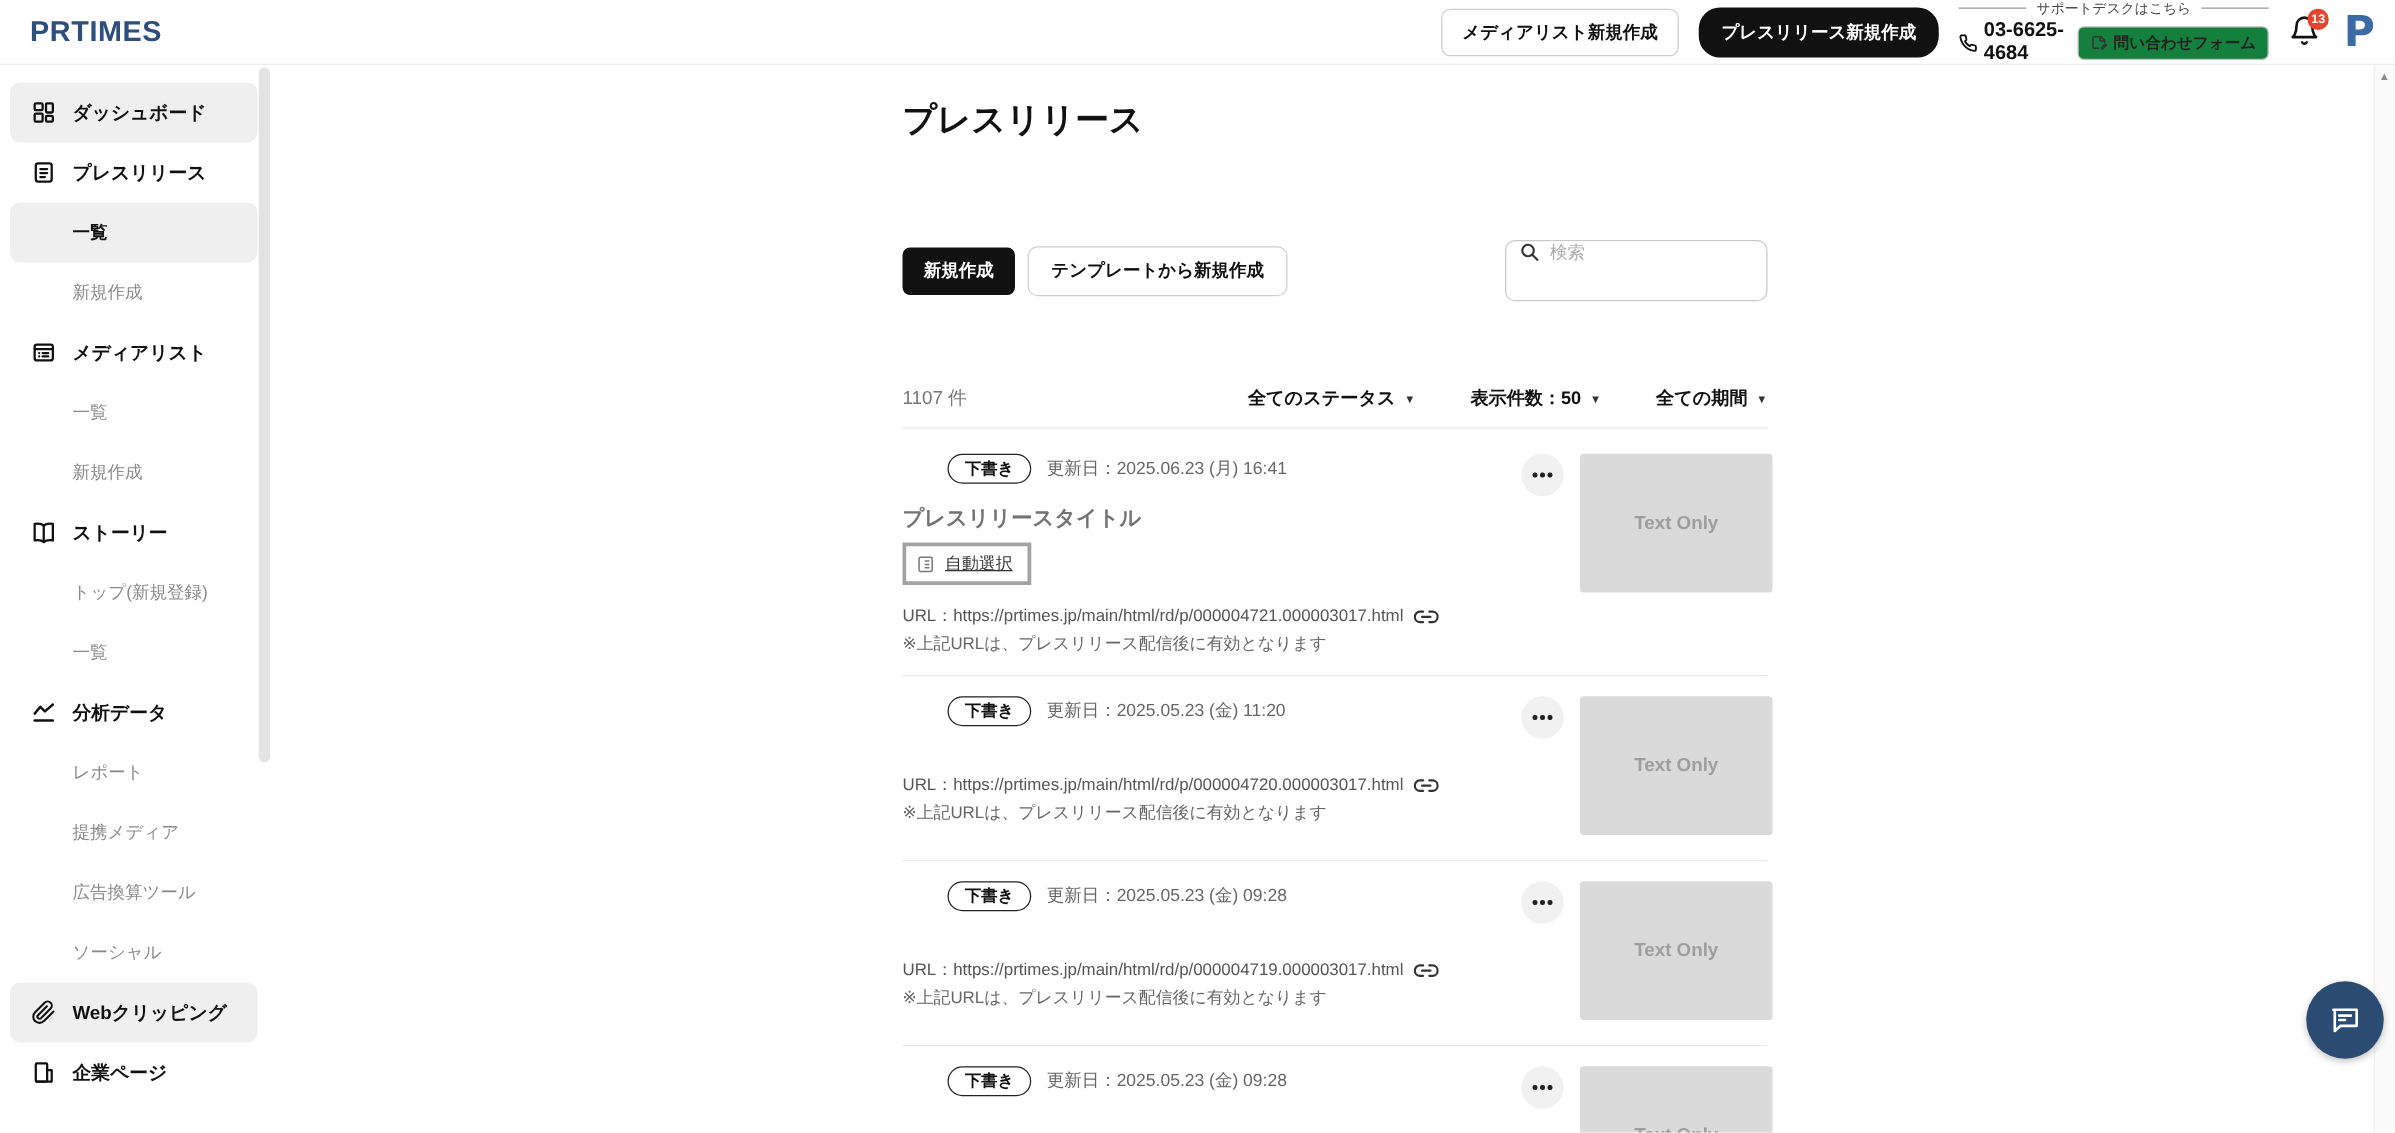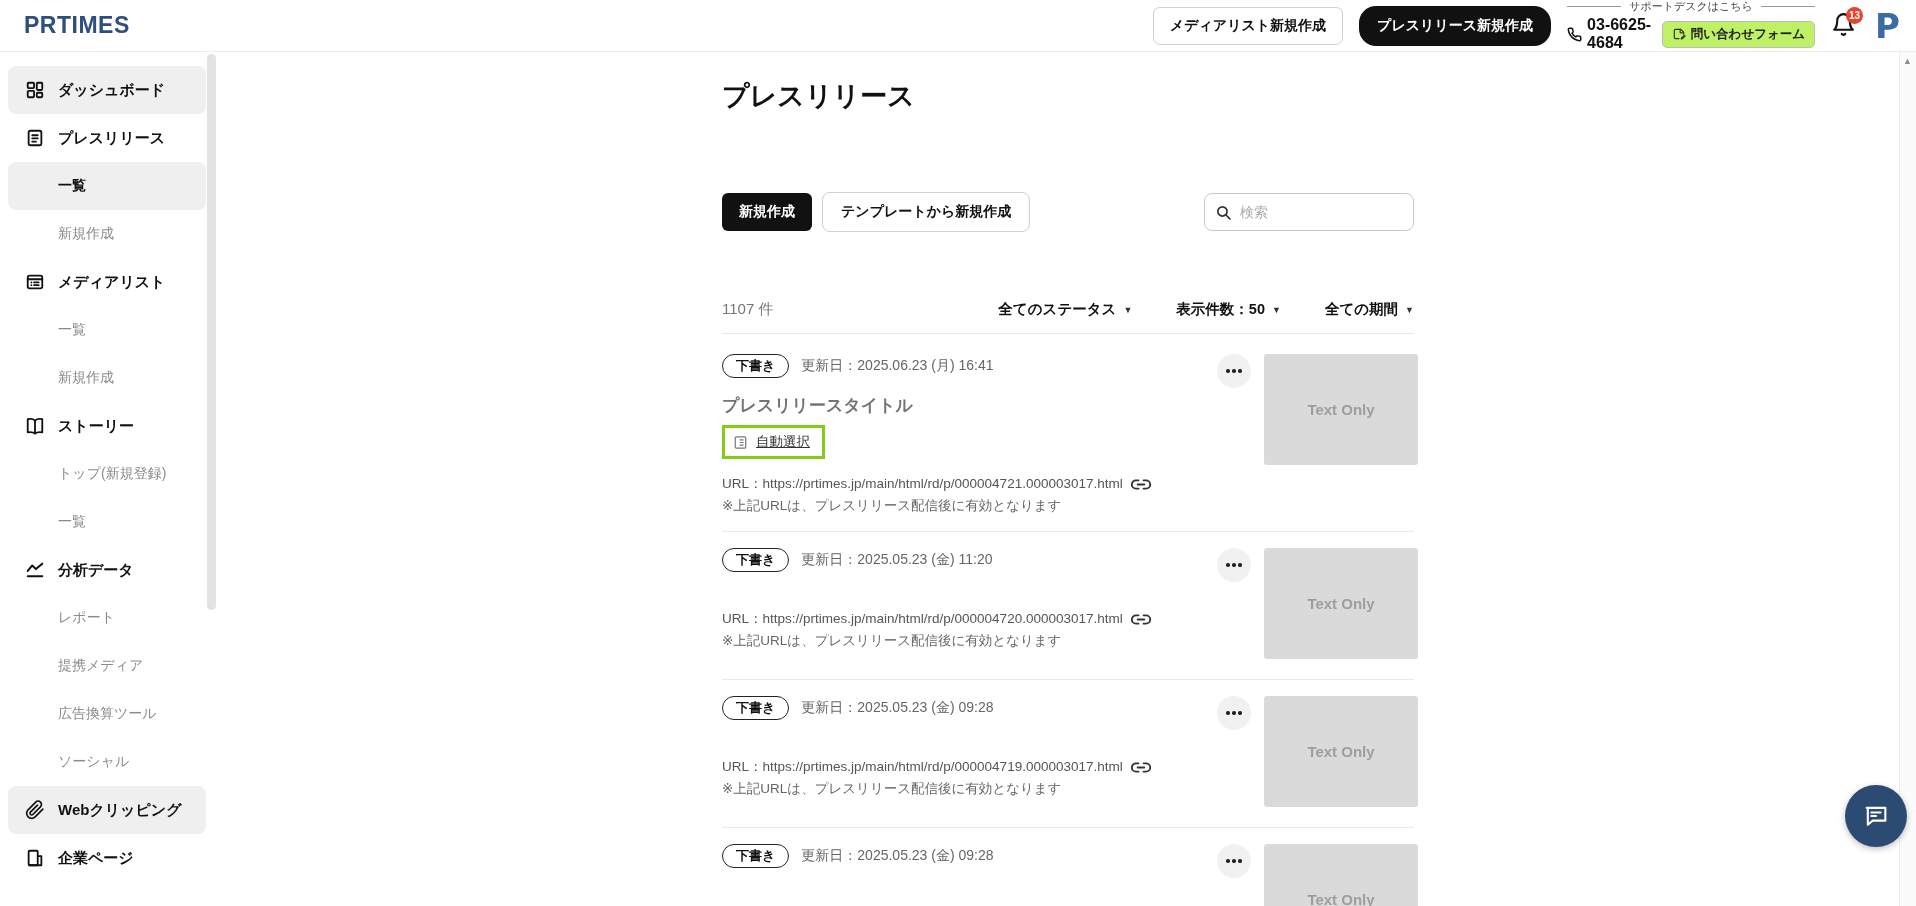--- a/index.html
+++ b/index.html
@@ -13,21 +13,21 @@
   .header-right { margin-left:auto; display:flex; align-items:center; gap:16px; }
   .btn { border:none; cursor:pointer; font-family:inherit; white-space:nowrap; }
   .btn-outline { background:#fff; border:1px solid #cfcfcf; border-radius:7px; padding:9px 16px;
     font-size:14px; font-weight:700; color:#111; }
   .btn-black { background:#111; color:#fff; border-radius:17px; padding:11px 18px; font-size:14px; font-weight:700; }
   .support { display:flex; flex-direction:column; gap:2px; width:248px; }
   .support-top { display:flex; align-items:center; gap:8px; font-size:11px; color:#444; white-space:nowrap; }
   .support-top::before,.support-top::after { content:""; flex:1; height:1px; background:#999; }
   .support-bottom { display:flex; align-items:center; gap:10px; }
   .phone { display:flex; align-items:center; gap:5px; font-size:16px; font-weight:800; color:#111; }
-  .btn-contact { background:#bef264; border:1px solid #bdbdbd; border-radius:5px; padding:4px 9px;
+  .btn-contact { background:#15803d; border:1px solid #bdbdbd; border-radius:5px; padding:4px 9px;
     font-size:12.5px; font-weight:600; color:#222; display:flex; align-items:center; gap:5px; }
   .bell-wrap { position:relative; width:28px; height:30px; cursor:pointer; }
   .bell-badge { position:absolute; top:-4px; right:-4px; min-width:17px; height:17px; background:#E8432E;
     color:#fff; border-radius:50%; font-size:10px; font-weight:700; display:flex; align-items:center;
     justify-content:center; padding:0 2px; }
   .avatar-p { font-size:34px; font-weight:900; color:#3A6BA5; line-height:1;
     font-family:"DejaVu Sans",sans-serif; cursor:pointer; margin-right:6px; }
 
   
   .sidebar { position:absolute; left:0; top:52px; width:218px; height:854px; background:#fff; padding-top:14px; }
@@ -45,40 +45,40 @@
   .vscroll .arrow { position:absolute; top:4px; left:3px; color:#8a8a8a; font-size:9px; }
 
   
   .main { position:absolute; left:218px; top:52px; width:1681px; height:854px; overflow:hidden; }
   .content { width:692px; margin-left:504px; }
   .page-title { font-size:27px; font-weight:800; margin-top:26px; color:#111; }
   .toolbar { margin-top:78px; display:flex; align-items:center; gap:10px; }
   .btn-new { background:#111; color:#fff; border-radius:6px; padding:10px 17px; font-size:14px; font-weight:700; }
   .btn-template { background:#fff; border:1px solid #cfcfcf; border-radius:8px; padding:10px 18px;
     font-size:14px; font-weight:700; color:#111; }
-  .search-box { margin-left:auto; width:210px; height:38px; border:1px solid #c9c9c9; border-radius:8px;
-    display:flex; align-items:center; padding:0 10px; gap:8px; background:#fff; }
+  .search-box { margin-left:auto; width:210px; height:49px; border:1px solid #c9c9c9; border-radius:8px;
+    display:flex; align-items:flex-start; padding:0 10px; gap:8px; background:#fff; }
   .search-box input { border:none; outline:none; flex:1; font-size:14px; font-family:inherit; color:#333; min-width:0; }
   .search-box input::placeholder { color:#aaa; }
 
   .filter-row { margin-top:68px; display:flex; align-items:center; padding-bottom:14px; border-bottom:1px solid #e9e9e9; }
   .count { font-size:15px; color:#777; }
   .filters { margin-left:auto; display:flex; align-items:center; gap:44px; }
   .dropdown { display:flex; align-items:center; gap:7px; font-size:14.5px; font-weight:600; color:#111; cursor:pointer; }
   .caret { font-size:9px; color:#333; }
 
   
   .item { display:flex; border-bottom:1px solid #e9e9e9; padding:20px 0 16px; }
   .item.short { padding:16px 0 20px; }
   .item-left { width:470px; flex:0 0 470px; }
   .meta-row { display:flex; align-items:center; gap:12px; }
-  .badge { border:1.5px solid #222; border-radius:13px; padding:2px 13px; font-size:13px; font-weight:700; color:#111; background:#fff; }
+  .badge { border:1.5px solid #222; border-radius:13px; padding:2px 13px; font-size:13px; font-weight:700; color:#111; background:#fff;margin-left:36px; }
   .updated { font-size:14px; color:#666; }
   .item-title { font-size:17px; font-weight:800; color:#737373; margin:16px 0 8px; cursor:pointer; }
-  .autoselect-box { display:inline-flex; align-items:center; gap:8px; border:3px solid #84cc16;
+  .autoselect-box { display:inline-flex; align-items:center; gap:8px; border:3px solid #a3a3a3;
     padding:5px 12px 5px 8px; margin-bottom:14px; }
   .autoselect-link { font-size:13.5px; color:#333; text-decoration:underline; cursor:pointer; }
   .spacer-noTitle { height:36px; }
   .url-row { display:flex; align-items:center; gap:8px; margin-top:2px; }
   .url-text { font-size:13.5px; color:#555; }
   .url-note { font-size:13.5px; color:#666; margin-top:4px; }
   .more-btn { margin-left:25px; width:34px; height:34px; border-radius:50%; background:#f1f1f1; border:none;
     cursor:pointer; display:flex; align-items:center; justify-content:center; gap:2.5px; flex:0 0 34px; }
   .more-btn i { width:3.5px; height:3.5px; border-radius:50%; background:#222; display:block; }
   .thumb { margin-left:13px; width:154px; height:111px; background:#dadada; border-radius:3px; flex:0 0 154px;

